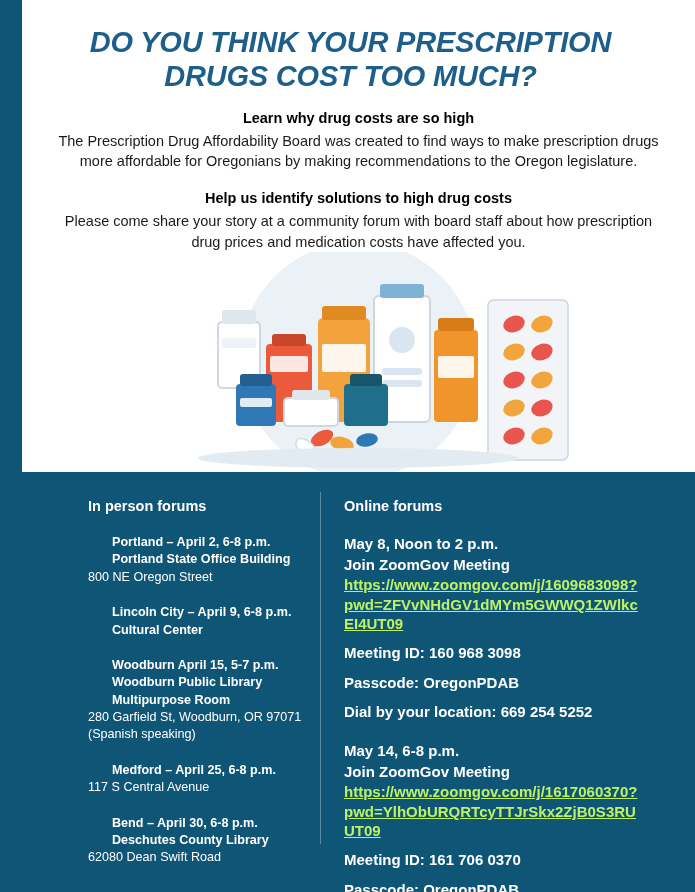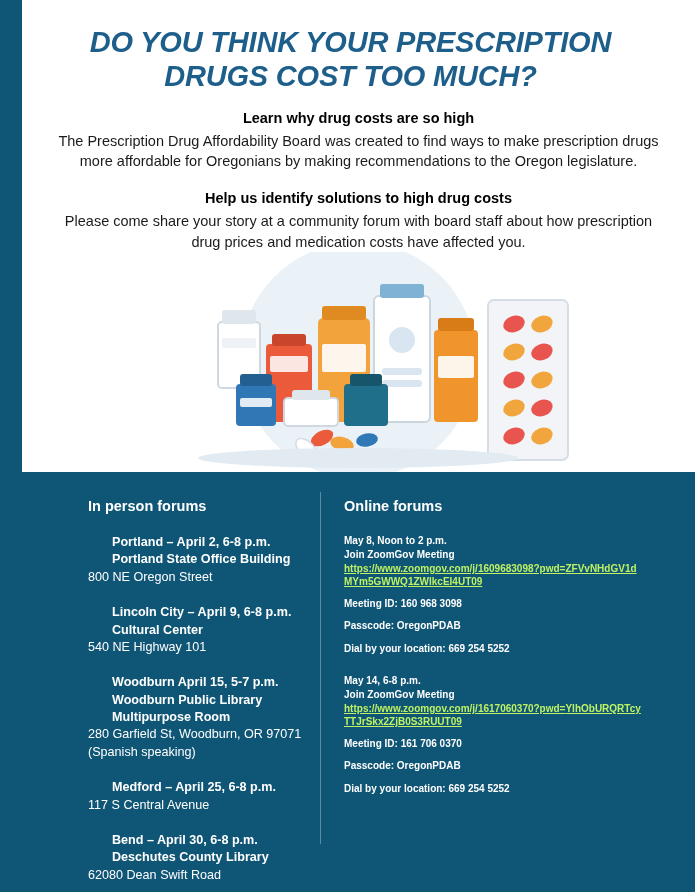--- a/index.html
+++ b/index.html
@@ -121,21 +121,21 @@
   }
   .event .ln {
     display: block;
   }
   .event .ln.bold {
     font-weight: bold;
     margin-left: 24px;
   }
   .online-event {
     margin: 0 0 14px 0;
-    font-size: 10px;
+    font-size: 15px;
     line-height: 1.38;
   }
   .online-event .ln {
     display: block;
     font-weight: bold;
   }
   .online-event .lnk {
     display: block;
     font-weight: bold;
     text-decoration: underline;
@@ -286,21 +286,20 @@
 
       <p class="event">
         <span class="ln bold">Portland – April 2, 6-8 p.m.</span>
         <span class="ln bold">Portland State Office Building</span>
         <span class="ln">800 NE Oregon Street</span>
       </p>
 
       <p class="event">
         <span class="ln bold">Lincoln City – April 9, 6-8 p.m.</span>
         <span class="ln bold">Cultural Center</span>
-        <span class="ln">540 NE Highway 101</span>
       </p>
 
       <p class="event">
         <span class="ln bold">Woodburn April 15, 5-7 p.m.</span>
         <span class="ln bold">Woodburn Public Library</span>
         <span class="ln bold">Multipurpose Room</span>
         <span class="ln">280 Garfield St, Woodburn, OR 97071</span>
         <span class="ln">(Spanish speaking)</span>
       </p>
 

